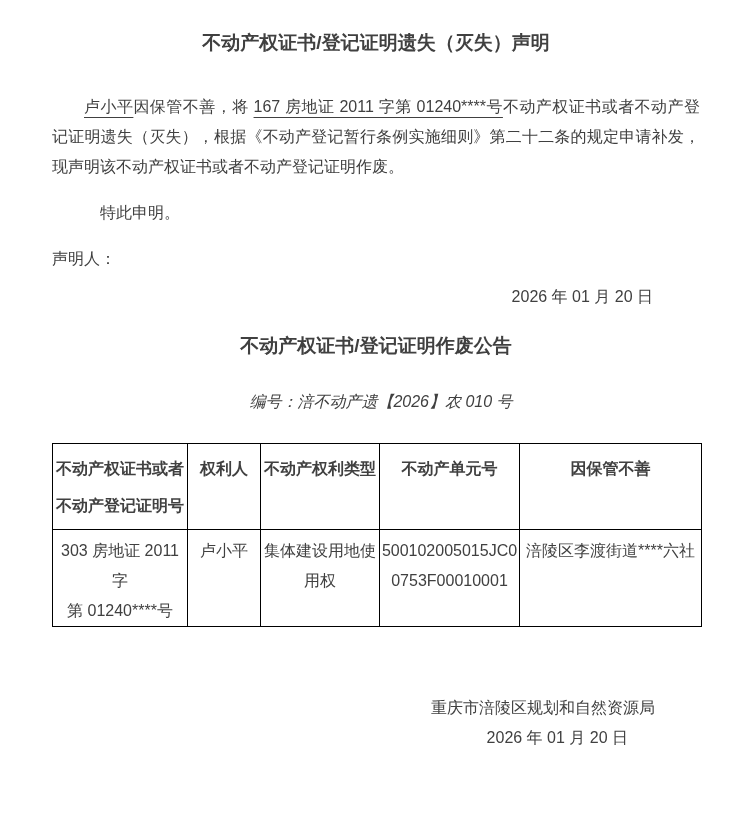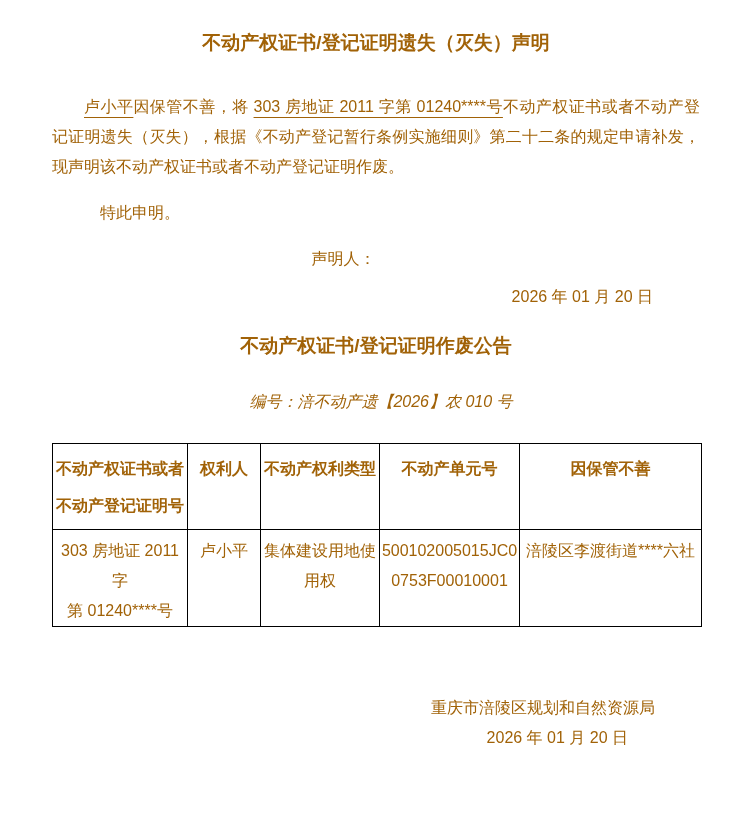--- a/index.html
+++ b/index.html
@@ -1,21 +1,21 @@
 <!DOCTYPE html>
 <html><head>
 <meta charset="utf-8">
 <style>
   html, body { margin: 0; padding: 0; background: #fff; }
   .page {
     position: relative;
     width: 752px;
     height: 838px;
     background: #ffffff;
-    color: #a16207;
+    color: #404040;
     font-family: "Liberation Sans", sans-serif;
     font-size: 16px;
     overflow: hidden;
   }
   .content { padding: 0 52px; }
 
   .doc-title {
     margin: 0;
     margin-top: 30px;
     font-size: 19px;
@@ -38,21 +38,21 @@
     margin: 16px;
     line-height: 30px;
     text-indent: 2em;
   }
 
   .u { text-decoration: underline; text-underline-offset: 5px; }
 
   .signer-line {
     margin-top: 6px;
     line-height: 30px;
-    text-align: center;
+    text-align: left;
     padding-right: 65px;
   }
   .date-line-1 {
     margin-top: 8px;
     line-height: 30px;
     text-align: right;
     padding-right: 47px;
   }
 
   .doc-number {
@@ -111,21 +111,21 @@
   }
 </style>
 </head>
 <body>
 
 <div class="page">
   <div class="content">
 
     <h1 class="doc-title">不动产权证书/登记证明遗失（灭失）声明</h1>
 
-    <p class="para first"><span class="u">卢小平</span><span>因保管不善，将 </span><span class="u">303 房地证 2011 字第 01240****号</span><span>不动产权证书或者不动产登记证明遗失（灭失），根据《不动产登记暂行条例实施细则》第二十二条的规定申请补发，现声明该不动产权证书或者不动产登记证明作废。</span></p>
+    <p class="para first"><span class="u">卢小平</span><span>因保管不善，将 </span><span class="u">167 房地证 2011 字第 01240****号</span><span>不动产权证书或者不动产登记证明遗失（灭失），根据《不动产登记暂行条例实施细则》第二十二条的规定申请补发，现声明该不动产权证书或者不动产登记证明作废。</span></p>
 
     <p class="closing">特此申明。</p>
 
     <div class="signer-line">声明人：</div>
     <div class="date-line-1">2026 年 01 月 20 日</div>
 
     <h1 class="doc-title second">不动产权证书/登记证明作废公告</h1>
 
     <div class="doc-number">编号：涪不动产遗【2026】农 010 号</div>
 

